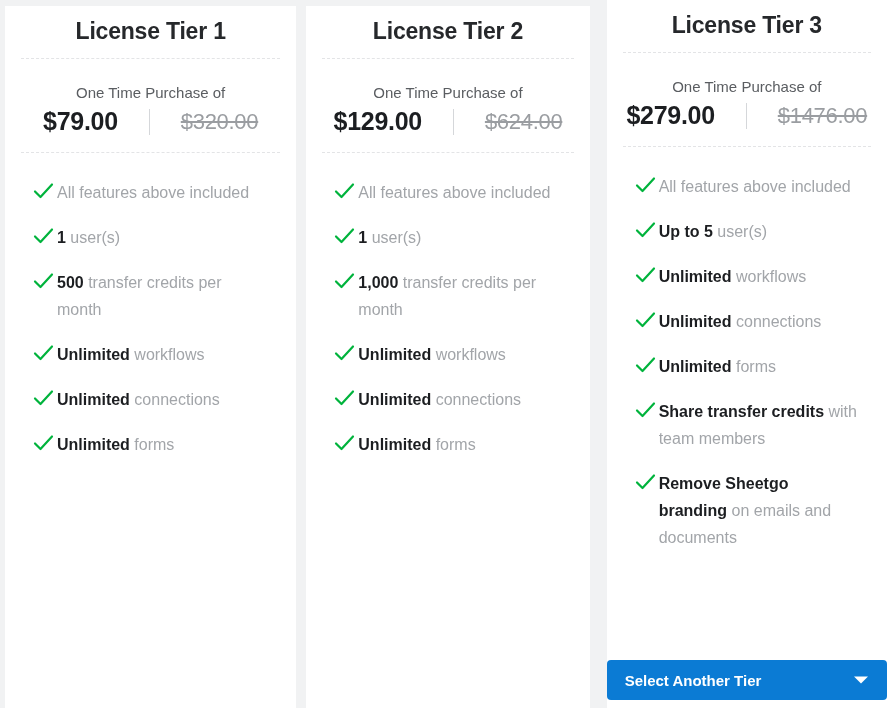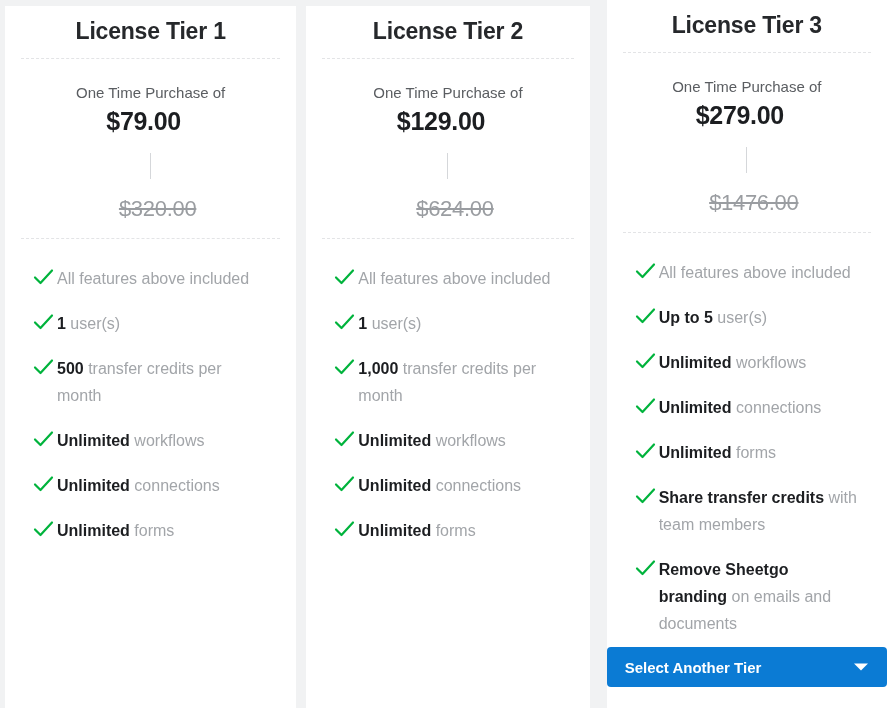--- a/index.html
+++ b/index.html
@@ -65,21 +65,20 @@
     font-size: 15px;
     color: #5a5d61;
     line-height: 20px;
     margin-bottom: 4px;
   }
   .price-row {
     display: flex;
     align-items: center;
     justify-content: center;
     gap: 17px;
-    flex-direction: column;
   }
   .price-current {
     font-size: 25px;
     font-weight: bold;
     color: #1c1e21;
     letter-spacing: -0.3px;
     padding-right: 14px;
   }
   .price-sep {
     width: 1px;
@@ -119,21 +118,21 @@
   }
   .feature-text .strong {
     font-weight: bold;
     color: #1c1e21;
   }
 
   .tier-button-wrap {
     position: absolute;
     left: 0;
     right: 0;
-    bottom: 17px;
+    bottom: 4px;
     padding: 4px 0px;
   }
   .select-tier-button {
     display: flex;
     align-items: center;
     justify-content: space-between;
     width: 100%;
     box-sizing: border-box;
     background: #0b7bd4;
     border: none;

